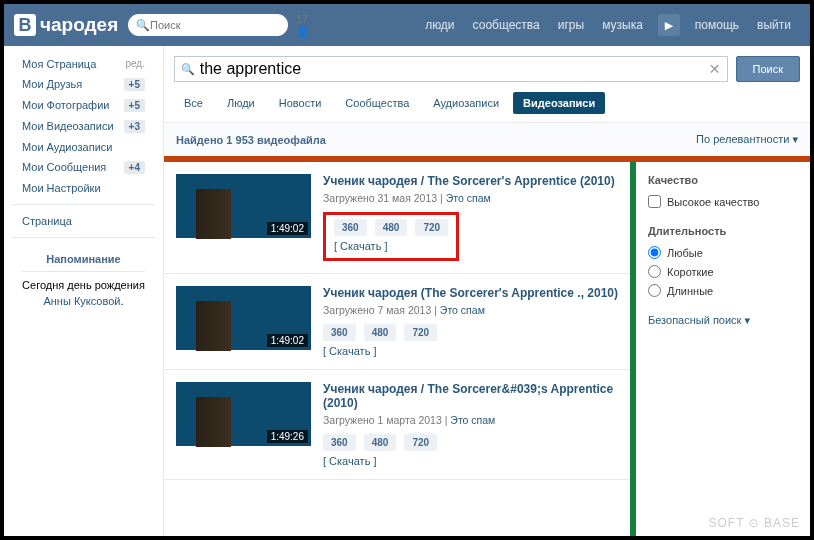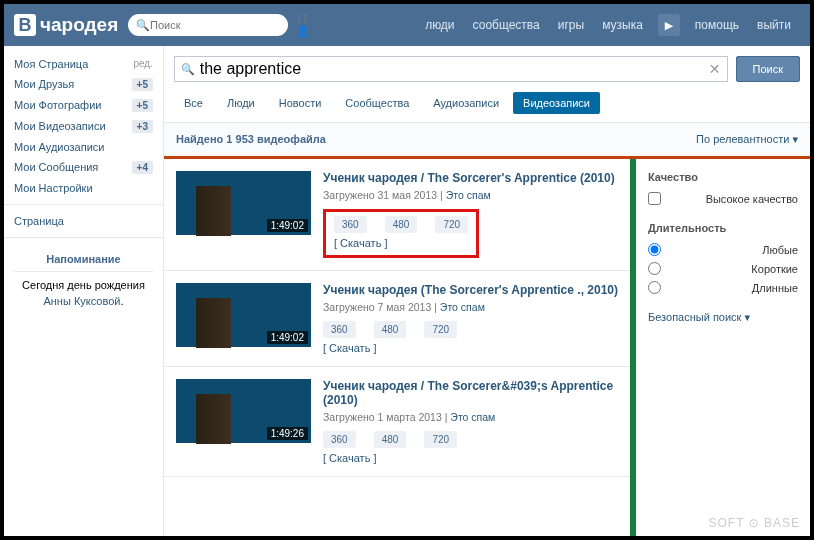--- a/index.html
+++ b/index.html
@@ -10,64 +10,64 @@
 .logo { font-size: 19px; font-weight: bold; display: flex; align-items: center; margin-right: 10px; }
 .logo-box { background: #fff; color: #4a6d94; width: 22px; height: 22px; display: inline-flex; align-items: center; justify-content: center; border-radius: 3px; font-size: 18px; font-weight: bold; margin-right: 4px; }
 .top-search { background: #fff; border-radius: 12px; height: 22px; width: 160px; display: flex; align-items: center; padding: 0 8px; color: #777; }
 .top-search input { border: none; outline: none; flex: 1; font-size: 11px; color: #333; background: transparent; }
 .top-search .count { color: #777; font-size: 11px; margin-left: 4px; }
 .nav { margin-left: auto; display: flex; gap: 0; }
 .nav a { color: #dce5ee; padding: 0 9px; font-size: 12px; text-decoration: none; line-height: 42px; }
 .nav .play-btn { background: #5d7fa3; width: 22px; height: 22px; display: inline-flex; align-items: center; justify-content: center; border-radius: 2px; margin: 10px 6px 0; }
 
 .body { display: flex; height: calc(100% - 42px); }
-.sidebar { width: 160px; padding: 8px 0; border-right: 1px solid #e7e8ec; }
+.sidebar { width: 160px; padding: 8px 8px; border-right: 1px solid #e7e8ec; }
 .sidebar-item { display: flex; justify-content: space-between; padding: 4px 10px; color: #2b587a; cursor: pointer; font-size: 11px; }
 .sidebar-item .edit { color: #999; font-size: 10px; }
 .badge { background: #e6e9ed; color: #45688e; font-size: 10px; padding: 1px 5px; border-radius: 2px; font-weight: bold; }
 .sidebar-divider { border-top: 1px solid #e7e8ec; margin: 6px 0; }
 .reminder { padding: 8px 10px; text-align: center; font-size: 11px; line-height: 1.4; }
 .reminder .title { font-weight: bold; color: #45688e; border-bottom: 1px solid #e7e8ec; padding-bottom: 4px; margin-bottom: 6px; }
 .reminder a { color: #2b587a; text-decoration: none; }
 
 .main { flex: 1; display: flex; flex-direction: column; }
 .search-row { display: flex; padding: 10px; gap: 8px; }
 .search-box { flex: 1; display: flex; align-items: center; border: 1px solid #c0cad5; background: #fff; height: 26px; padding: 0 6px; }
 .search-box .mag { color: #8fa6bd; margin-right: 5px; }
 .search-box input { border: none; outline: none; flex: 1; font-size: 16px; }
 .search-box .clear { color: #999; cursor: pointer; font-size: 14px; }
 .search-btn { background: #6386ad; color: #fff; border: 1px solid #45688e; padding: 0 16px; height: 26px; font-size: 11px; cursor: pointer; border-radius: 2px; }
 
 .tabs { display: flex; padding: 0 10px 8px; border-bottom: 1px solid #e7e8ec; gap: 4px; }
 .tab { padding: 5px 10px; color: #2b587a; cursor: pointer; font-size: 11px; border-radius: 2px; }
-.tab.active { background: #0369a1; color: #fff; font-weight: normal; }
-
-.results-header { display: flex; justify-content: space-between; padding: 10px 12px; border-bottom: 3px solid #c2410c; background: #fafbfc; }
+.tab.active { background: #0c4a6e; color: #fff; font-weight: bold; }
+
+.results-header { display: flex; justify-content: space-between; padding: 10px 12px; border-bottom: 6px solid #c2410c; background: #fafbfc; align-items: flex-end; }
 .results-count { font-weight: bold; color: #45688e; font-size: 11px; }
 .sort { color: #2b587a; font-size: 11px; cursor: pointer; }
 
 .content { display: flex; flex: 1; overflow: hidden; }
 .videos { flex: 1; overflow-y: auto; }
 .video { display: flex; padding: 12px; border-bottom: 1px solid #e7e8ec; gap: 12px; }
 .thumb { width: 135px; height: 64px; background: #0c4a6e; position: relative; flex-shrink: 0; cursor: pointer; }
 .thumb::before { content: ''; position: absolute; left: 20px; top: 15px; width: 35px; height: 50px; background: linear-gradient(90deg, #2a2015 0%, #3a2f20 100%); }
 .duration { position: absolute; bottom: 3px; right: 3px; background: rgba(0,0,0,0.7); color: #fff; font-size: 10px; padding: 1px 4px; }
 .video-info { flex: 1; }
 .video-title { color: #2b587a; font-weight: bold; font-size: 12px; margin-bottom: 4px; cursor: pointer; }
 .video-meta { color: #777; font-size: 10.5px; margin-bottom: 8px; }
 .video-meta .spam { color: #2b587a; cursor: pointer; }
-.quality-row { display: flex; gap: 18px; margin-bottom: 4px; }
+.quality-row { display: flex; gap: 8px; margin-bottom: 4px; font-weight: bold; }
 .quality { background: #edf1f5; color: #45688e; padding: 3px 8px; font-size: 10px; cursor: pointer; border-radius: 2px; }
 .download { color: #2b587a; font-size: 11px; cursor: pointer; }
 .highlight-box { border: 3px solid #dc1414; padding: 4px 8px 6px; display: inline-block; }
 
 .filters { width: 180px; padding: 12px; border-left: 6px solid #15803d; }
 .filter-group { margin-bottom: 14px; }
 .filter-title { font-weight: bold; color: #555; font-size: 11px; margin-bottom: 6px; }
-.filter-opt { display: flex; align-items: center; gap: 6px; padding: 3px 0; color: #333; font-size: 11px; cursor: pointer; justify-content: space-between; }
+.filter-opt { display: flex; align-items: center; gap: 6px; padding: 3px 0; color: #333; font-size: 11px; cursor: pointer; }
 .filter-opt input { cursor: pointer; }
 .safe { color: #2b587a; font-size: 11px; cursor: pointer; }
 
 .watermark { position: absolute; bottom: 6px; right: 10px; color: #ccc; font-size: 12px; letter-spacing: 1px; }
 </style>
 </head>
 <body>
 
 <div class="frame">
   <div class="header">

